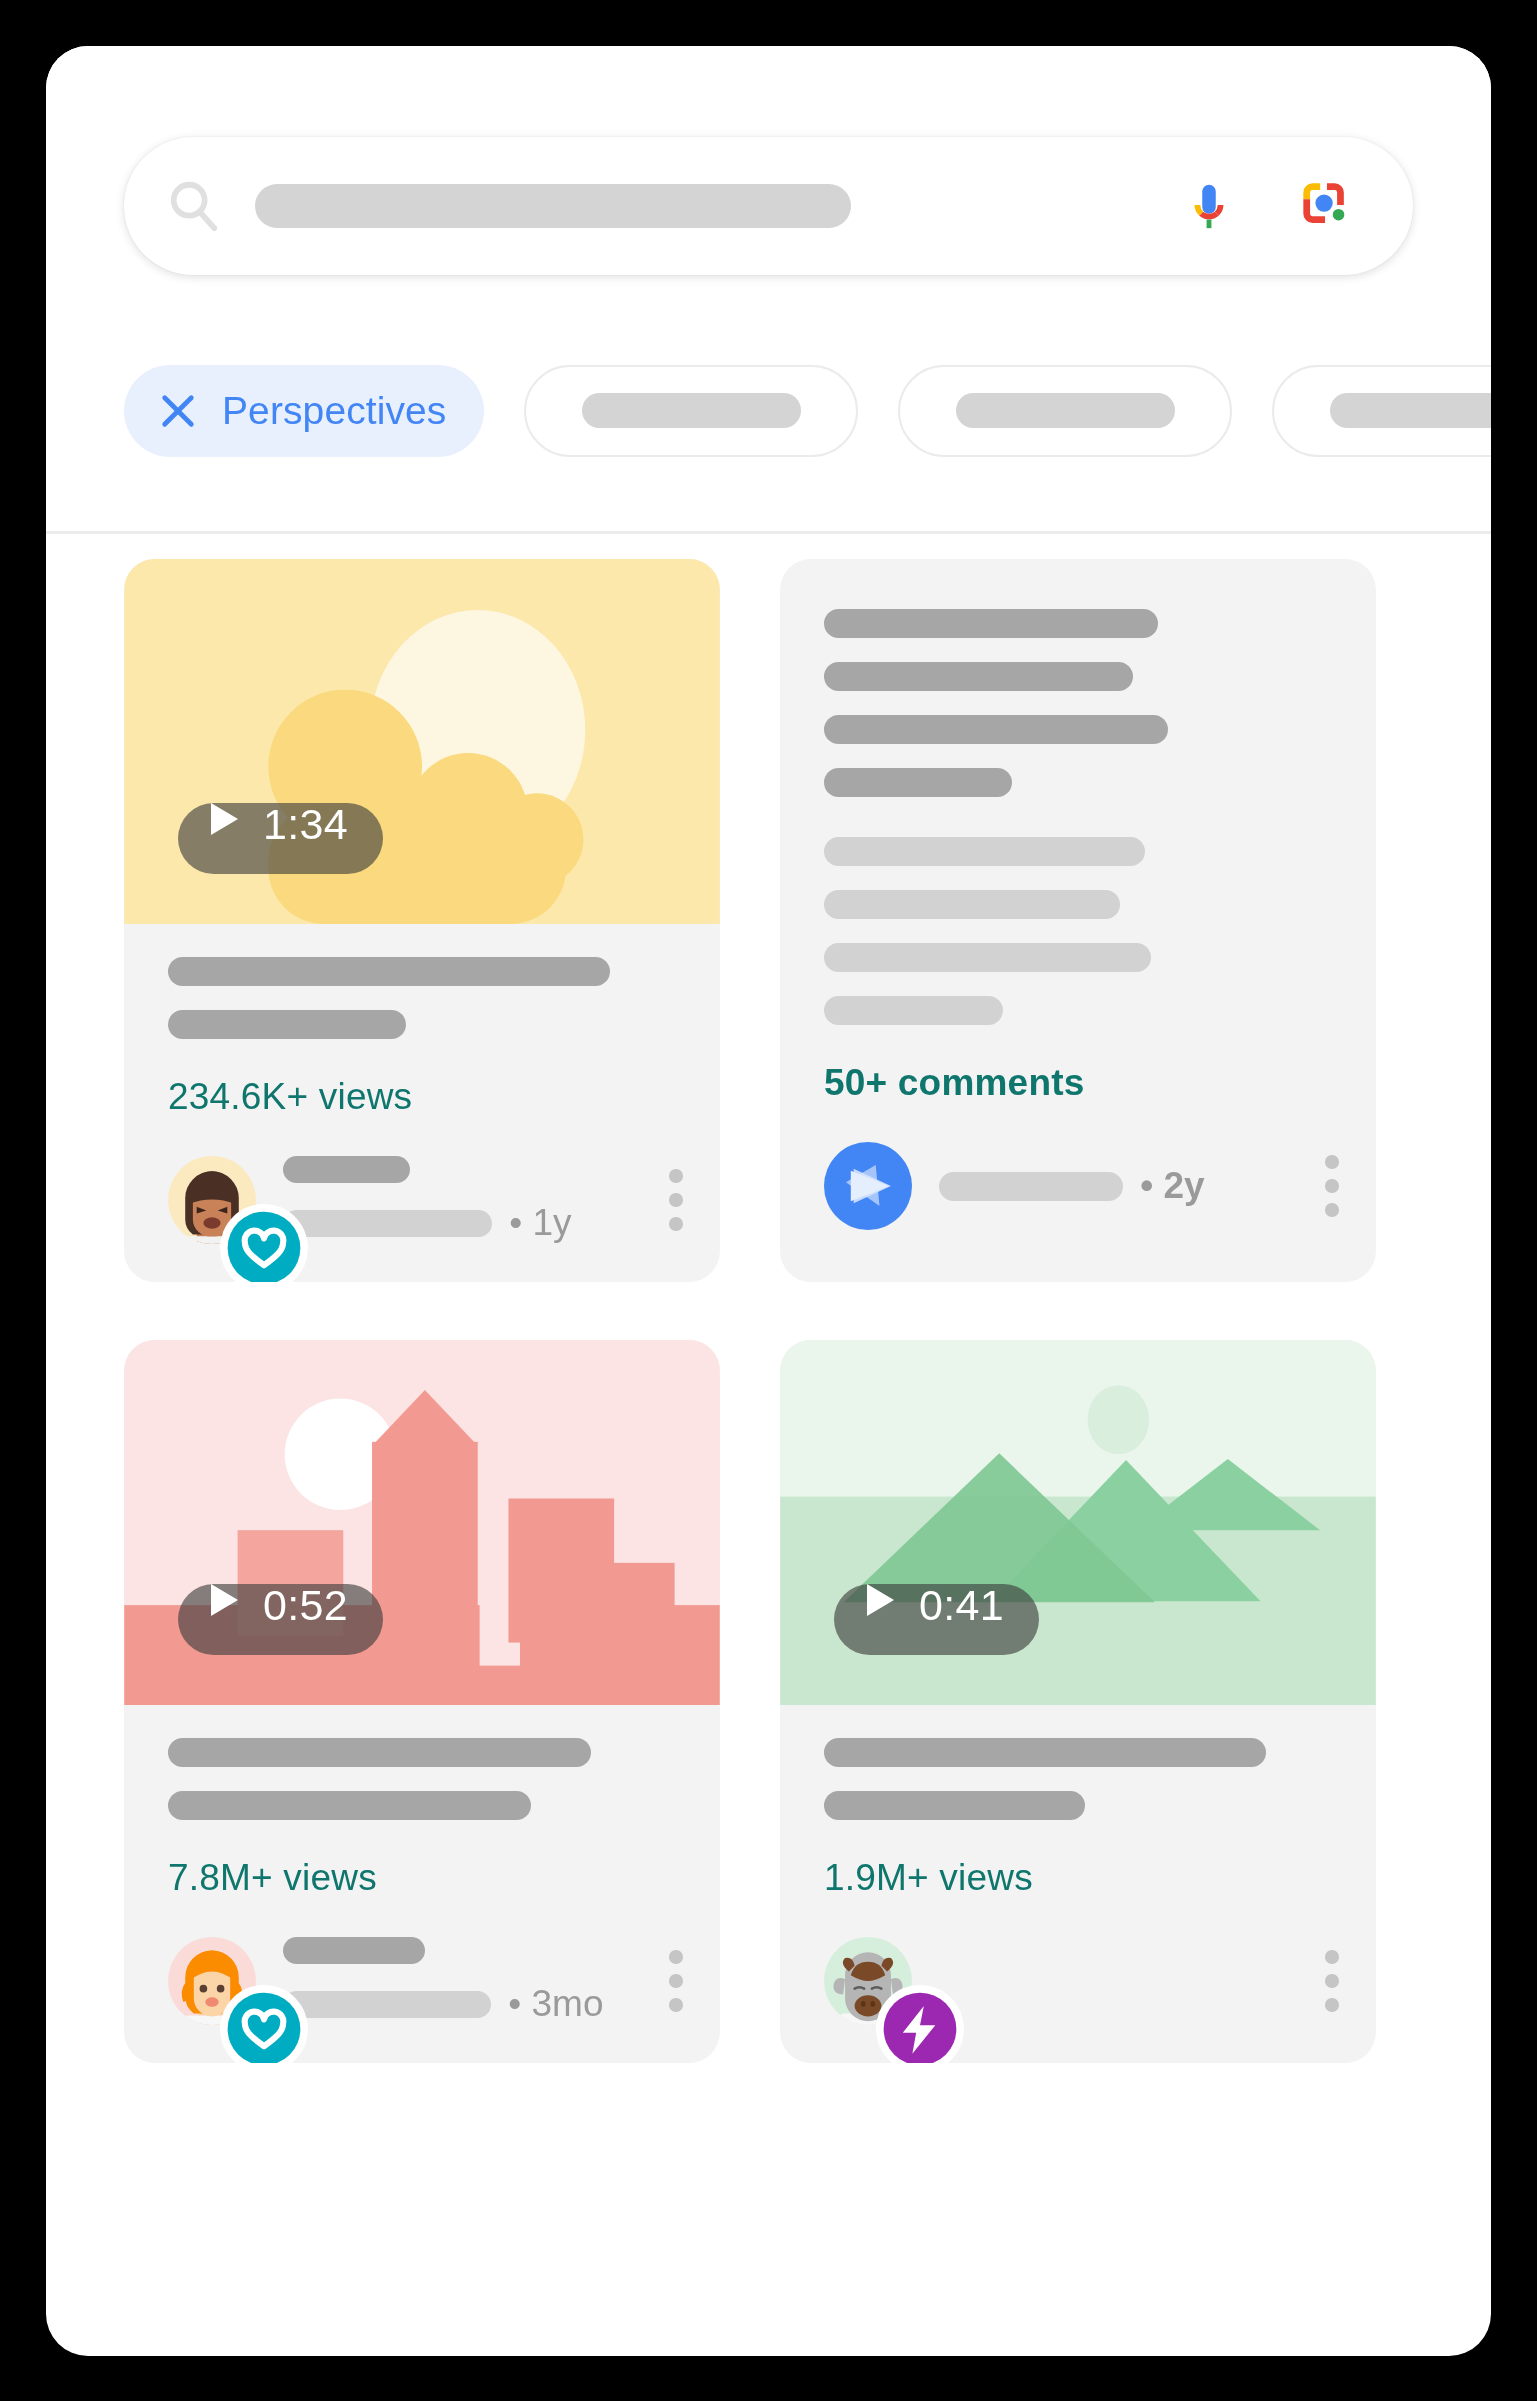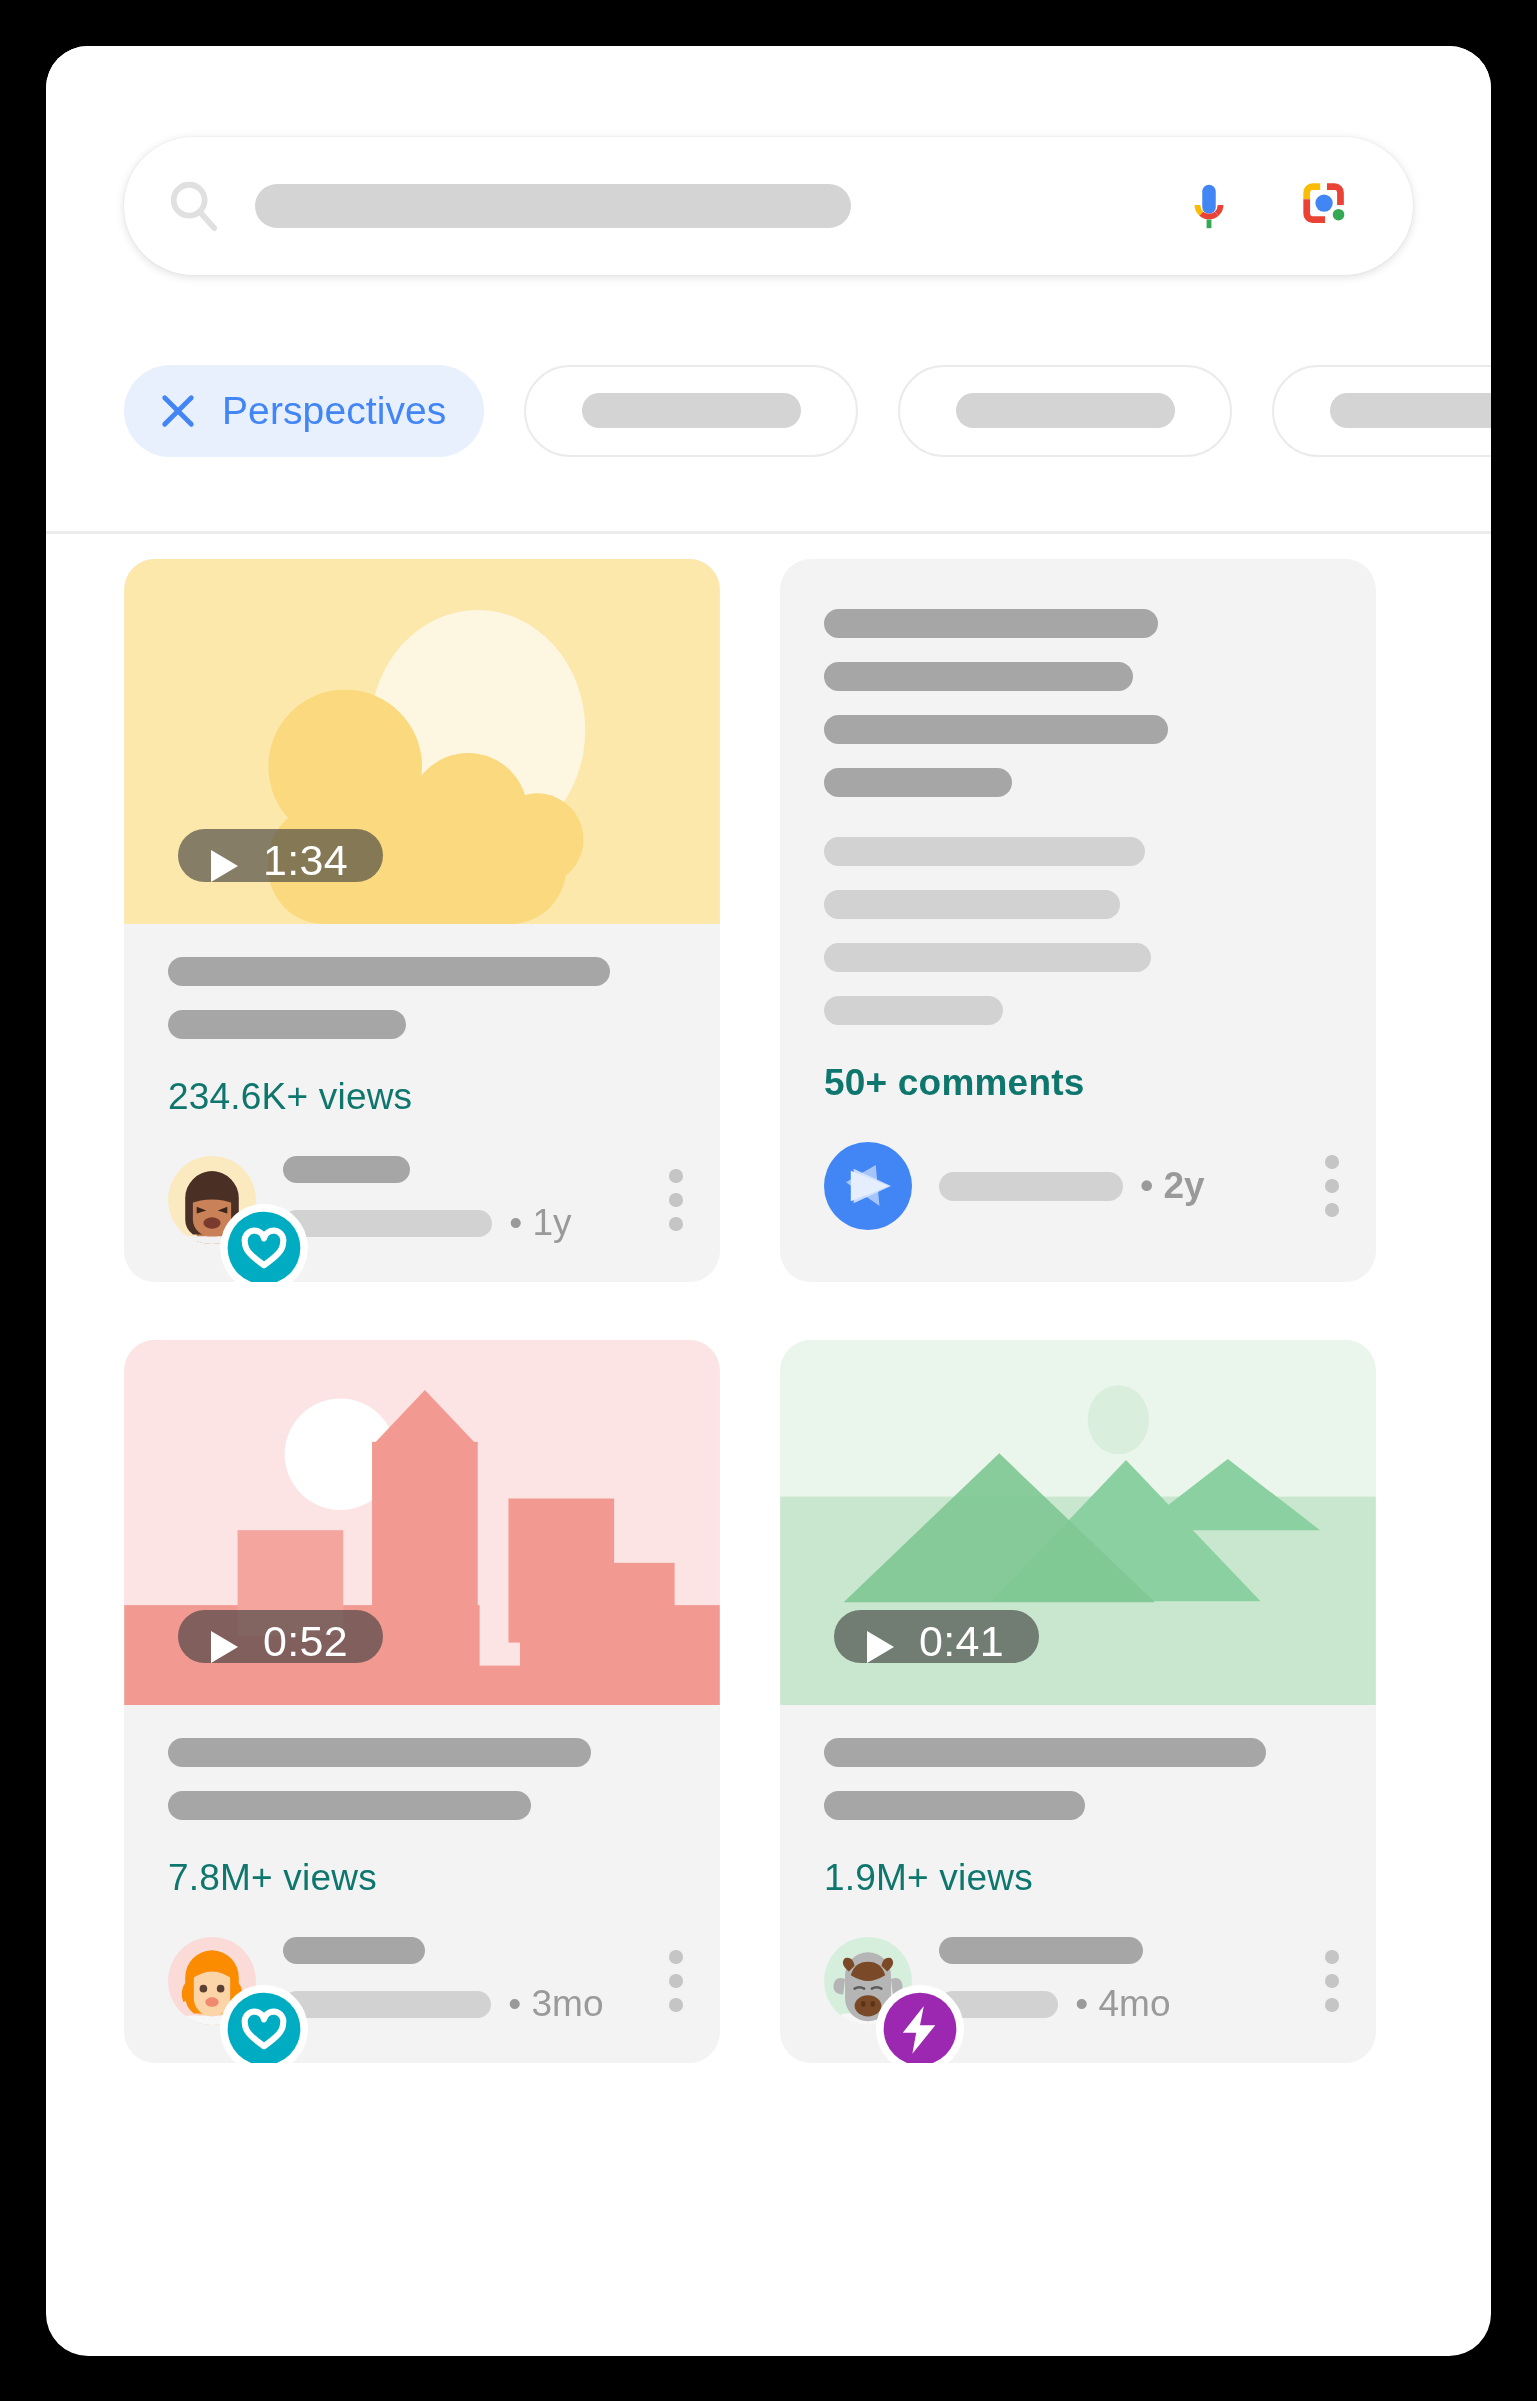--- a/index.html
+++ b/index.html
@@ -126,26 +126,26 @@
   
   .thumb {
     position: relative;
     width: 596px;
     height: 365px;
     overflow: hidden;
   }
   .thumb svg { display: block; width: 596px; height: 365px; }
   .duration-badge {
     position: absolute;
-    left: 54px; bottom: 42px;
-    height: 53px;
+    left: 54px; bottom: 50px;
+    height: 71px;
     background: rgba(60,60,60,.62);
     border-radius: 36px;
     display: flex;
-    align-items: flex-end;
+    align-items: flex-start;
     gap: 25px;
     padding: 0 35px 0 33px;
   }
   .play-tri {
     width: 0; height: 0;
     border-left: 27px solid #ffffff;
     border-top: 16.3px solid transparent;
     border-bottom: 16.3px solid transparent;
     flex: 0 0 auto;
   }
@@ -487,27 +487,20 @@
               </g>
             </svg>
             <span class="avatar-badge">
               <svg viewBox="0 0 46 46" xmlns="http://www.w3.org/2000/svg">
                 <circle cx="23" cy="23" r="23" fill="#ffffff"></circle>
                 <circle cx="23" cy="23" r="19" fill="#9c27b0"></circle>
                 <path d="M25 11 L14 25 h7 l-2 11 l12 -15 h-8 z" fill="#ffffff"></path>
               </svg>
             </span>
           </div>
-          <div class="attrib-lines">
-            <div class="ph-line" style="width:204px;height:27px"></div>
-            <div class="attrib-row2">
-              <div class="ph-line light" style="width:119px;height:27px"></div>
-              <span class="age-text">• 4mo</span>
-            </div>
-          </div>
           <div class="kebab">
               <i></i>
               <i></i>
               <i></i>
             </div>
         </div>
       </div>
     </div>
 
   </div>

